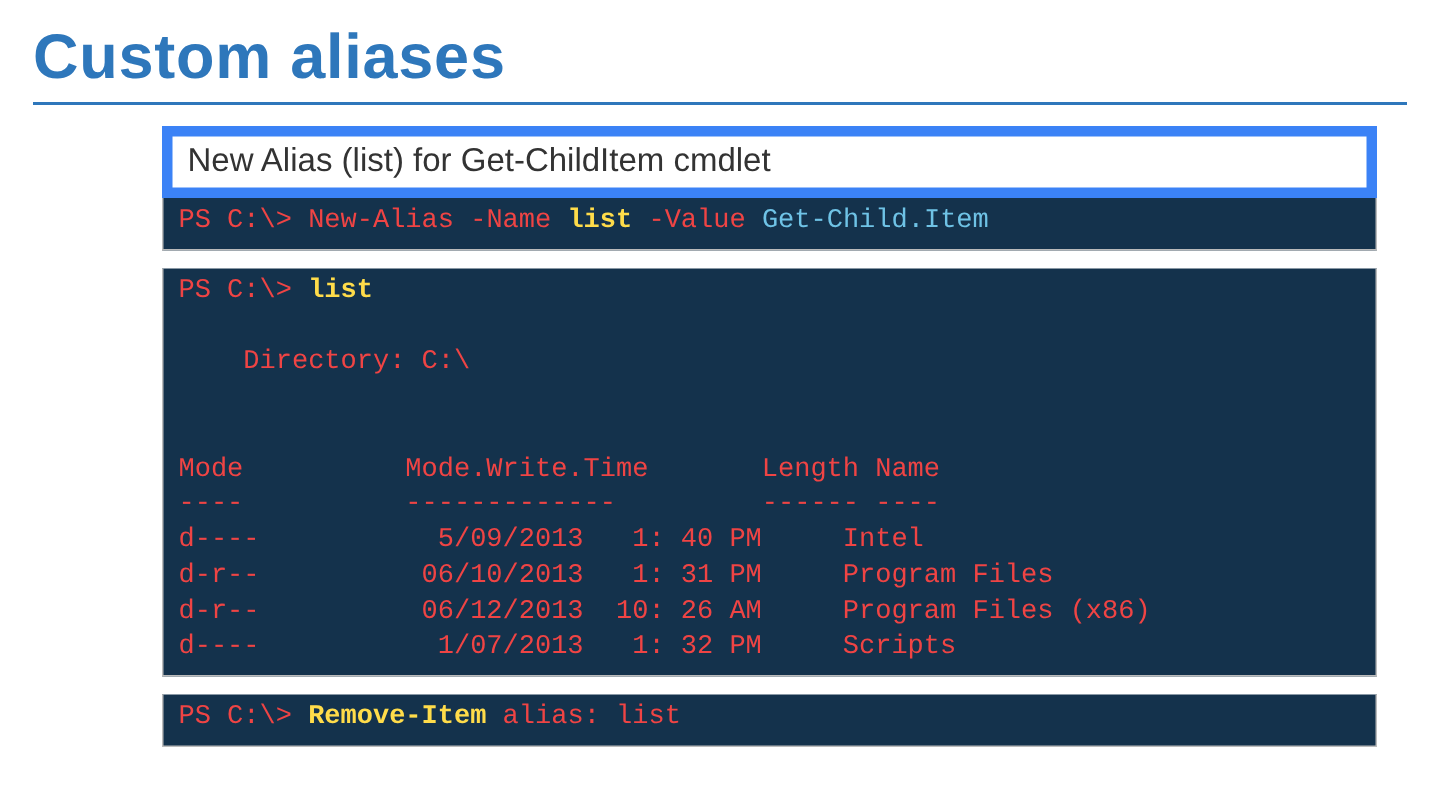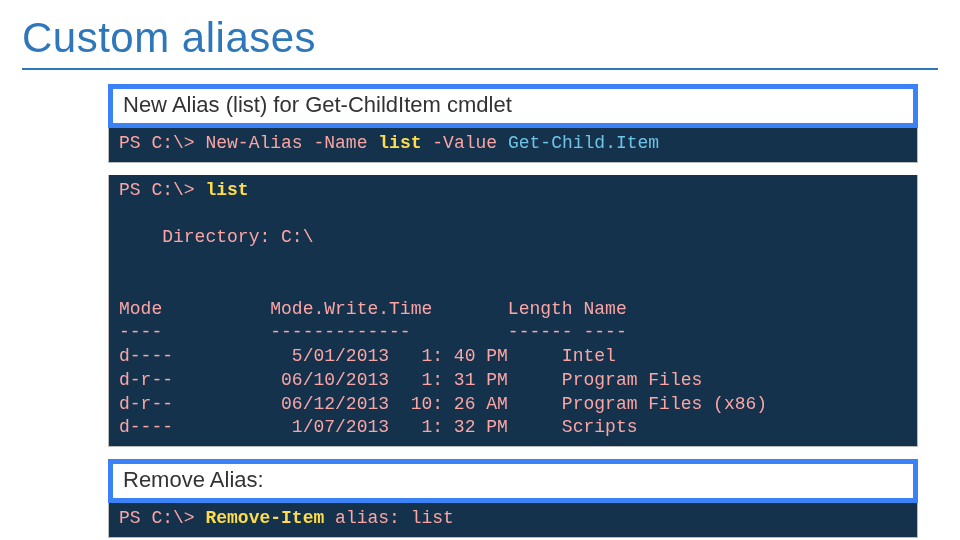--- a/index.html
+++ b/index.html
@@ -1,26 +1,26 @@
 <!DOCTYPE html>
 <html><head>
 <meta charset="utf-8">
 <style>
   * { box-sizing: border-box; margin: 0; padding: 0; }
   html, body { width: 960px; height: 540px; background: #fff; font-family: "Segoe UI", Arial, sans-serif; }
   .slide { width: 960px; height: 540px; background: #fff; position: relative; }
-  .title { font-size: 42px; font-weight: 400; color: #2e77bb; padding: 14px 0 0 22px; letter-spacing: 0.5px; }
+  .title { font-size: 42px; font-weight: 700; color: #2e77bb; padding: 14px 0 0 22px; letter-spacing: 0.5px; }
   .rule { height: 2px; background: #2e77bb; margin: 6px 22px 0 22px; }
   .content { margin: 14px 0 0 108px; width: 810px; }
-  .section-label { font-size: 22px; font-weight: 300; color: #333; border: 5px solid #3b82f6; padding: 3px 22px 5px 10px; background: #fff; }
+  .section-label { font-size: 22px; font-weight: 300; color: #333; border: 7px solid #3b82f6; padding: 3px 22px 5px 10px; background: #fff; }
   .code-block { background: #14324c; color: #fff; font-family: Consolas, "Courier New", monospace; font-size: 18px; padding: 4px 10px 6px 10px; border: 1px solid #bbb; border-top: none; line-height: 1.32; white-space: pre; }
   .gap { height: 12px; }
   .t-yellow { color: #ffdc4a; font-weight: bold; }
   .t-cyan { color: #6fc3e6; margin-top: 36px; }
-  .t-white { color: #fca5a5; }
+  .t-white { color: #ef4444; }
 </style>
 </head>
 <body>
 <div class="slide">
   <div class="title">Custom aliases</div>
   <div class="rule"></div>
 
   <div class="content">
 
     <div class="section-label">New Alias (list) for Get-ChildItem cmdlet</div>
@@ -28,24 +28,23 @@
 
     <div class="gap"></div>
 
     <div class="code-block"><span class="t-white">PS C:\&gt;</span> <span class="t-yellow">list</span>
 
     <span class="t-white">Directory: C:\</span>
 
 
 <span class="t-white">Mode          Mode.Write.Time       Length Name</span>
 <span class="t-white">----          -------------         ------ ----</span>
-<span class="t-white">d----           5/01/2013   1: 40 PM     Intel</span>
+<span class="t-white">d----           5/09/2013   1: 40 PM     Intel</span>
 <span class="t-white">d-r--          06/10/2013   1: 31 PM     Program Files</span>
 <span class="t-white">d-r--          06/12/2013  10: 26 AM     Program Files (x86)</span>
 <span class="t-white">d----           1/07/2013   1: 32 PM     Scripts</span></div>
 
     <div class="gap"></div>
 
-    <div class="section-label">Remove Alias:</div>
     <div class="code-block"><span class="t-white">PS C:\&gt;</span> <span class="t-yellow">Remove-Item</span> <span class="t-white">alias: list</span></div>
 
   </div>
 </div>
 
 </body></html>

